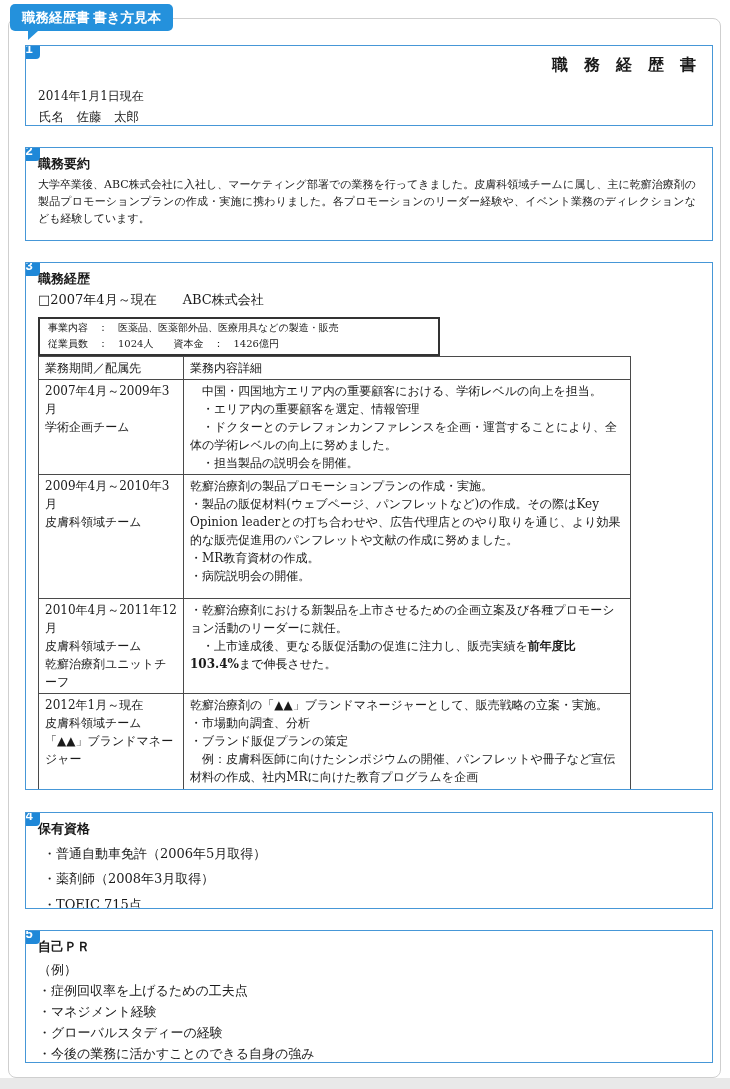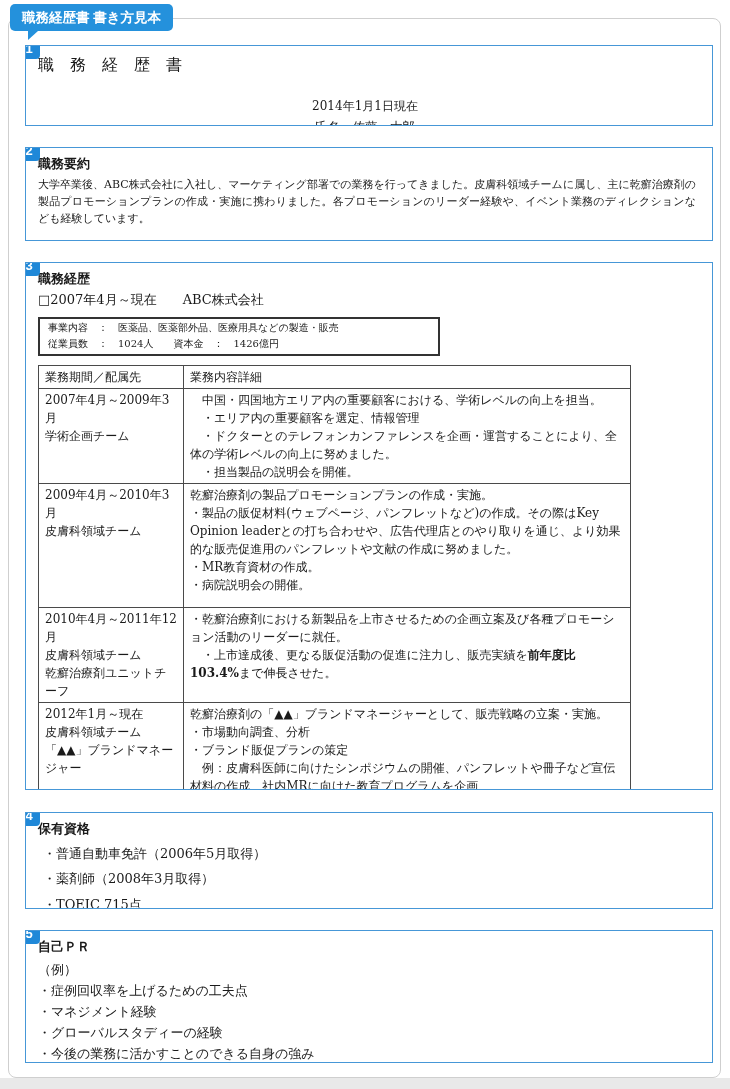--- a/index.html
+++ b/index.html
@@ -37,35 +37,35 @@
     font-weight:bold;font-size:13px;
     display:flex;align-items:center;justify-content:center;
   }
   .sec{padding-top:7px;}
   .sec1{top:45px;height:81px;}
   .sec2{top:147px;height:94px;}
   .sec3{top:262px;height:528px;}
   .sec4{top:812px;height:97px;}
   .sec5{top:930px;height:133px;}
 
-  .doc-title{text-align:left;font-weight:normal;font-size:16px;margin-top:2px;}
-  .meta{text-align:center;font-size:12px;line-height:1.7;margin-top:20px;padding-right:4px;}
+  .doc-title{text-align:right;font-weight:bold;font-size:16px;margin-top:2px;}
+  .meta{text-align:left;font-size:12px;line-height:1.7;margin-top:10px;padding-right:4px;}
   .name-line{font-size:12.5px;}
   .name-underline{border-bottom:1px solid #333;padding:0 1px 1px 1px;}
 
   .heading{font-weight:bold;font-size:13px;margin:0 0 3px 0;font-family:Liberation Serif, serif;}
   .body-text{font-size:11px;line-height:1.55;white-space:pre-line;text-align:justify;}
 
   .company-line{font-size:13px;margin:1px 0 8px 0;}
   .company-box{
     border:2px solid #333;width:402px;box-sizing:border-box;
     font-size:10px;line-height:1.6;padding:1px 8px 2px;white-space:pre-line;
   }
   table.history{
-    border-collapse:collapse;margin-top:9px;width:592px;
+    border-collapse:collapse;width:592px;
     font-size:12px;table-layout:fixed;
   }
   table.history th,table.history td{
     border:1px solid #4a4a4a;vertical-align:top;text-align:left;
     padding:2px 6px;font-weight:normal;line-height:1.5;
   }
   col.c-period{width:145px;}
   col.c-detail{width:447px;}
   .lines{white-space:pre-line;}
   tr.hdr th{height:15px;}

